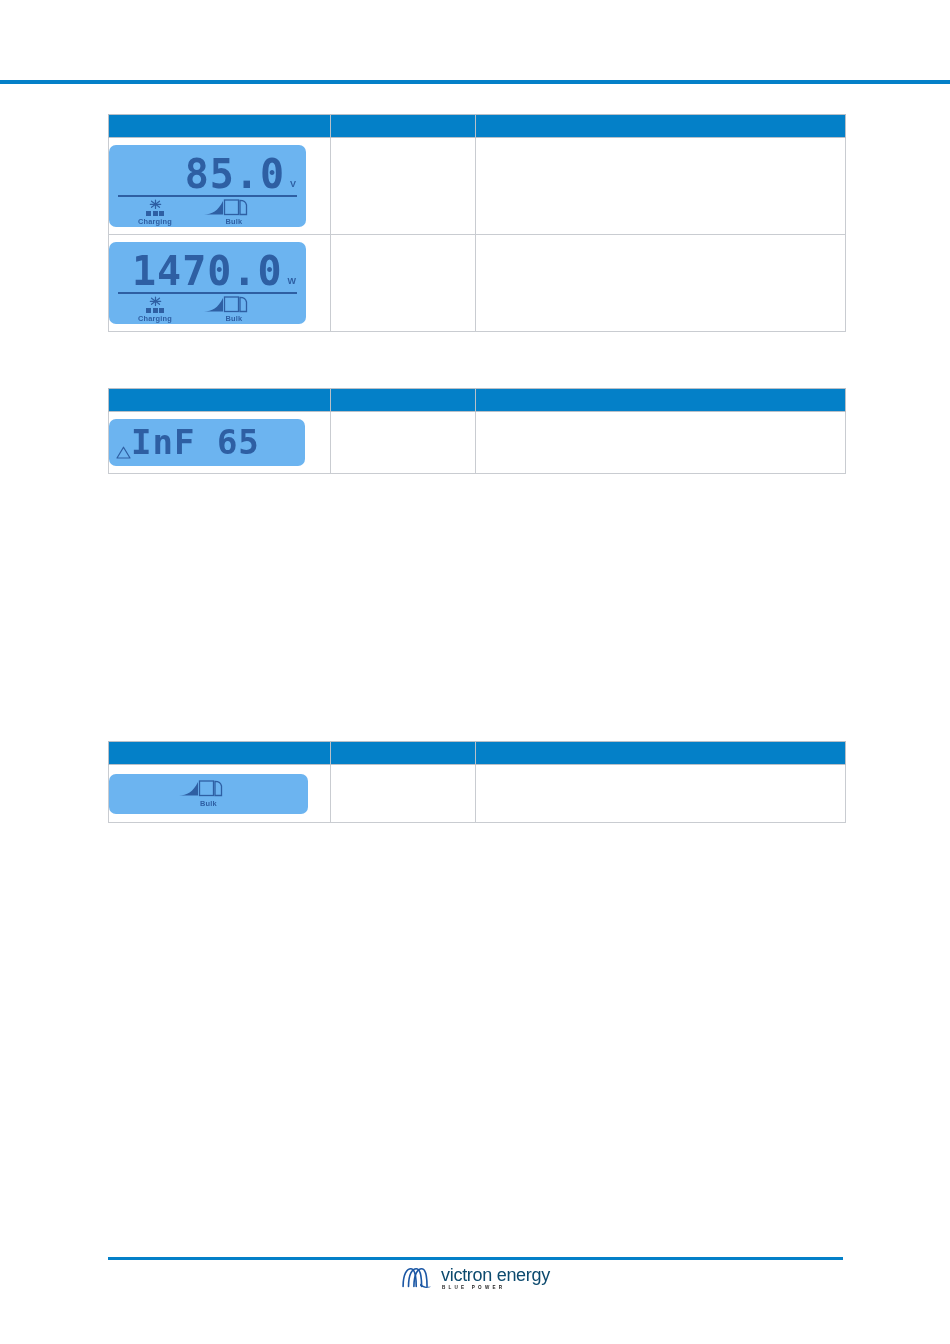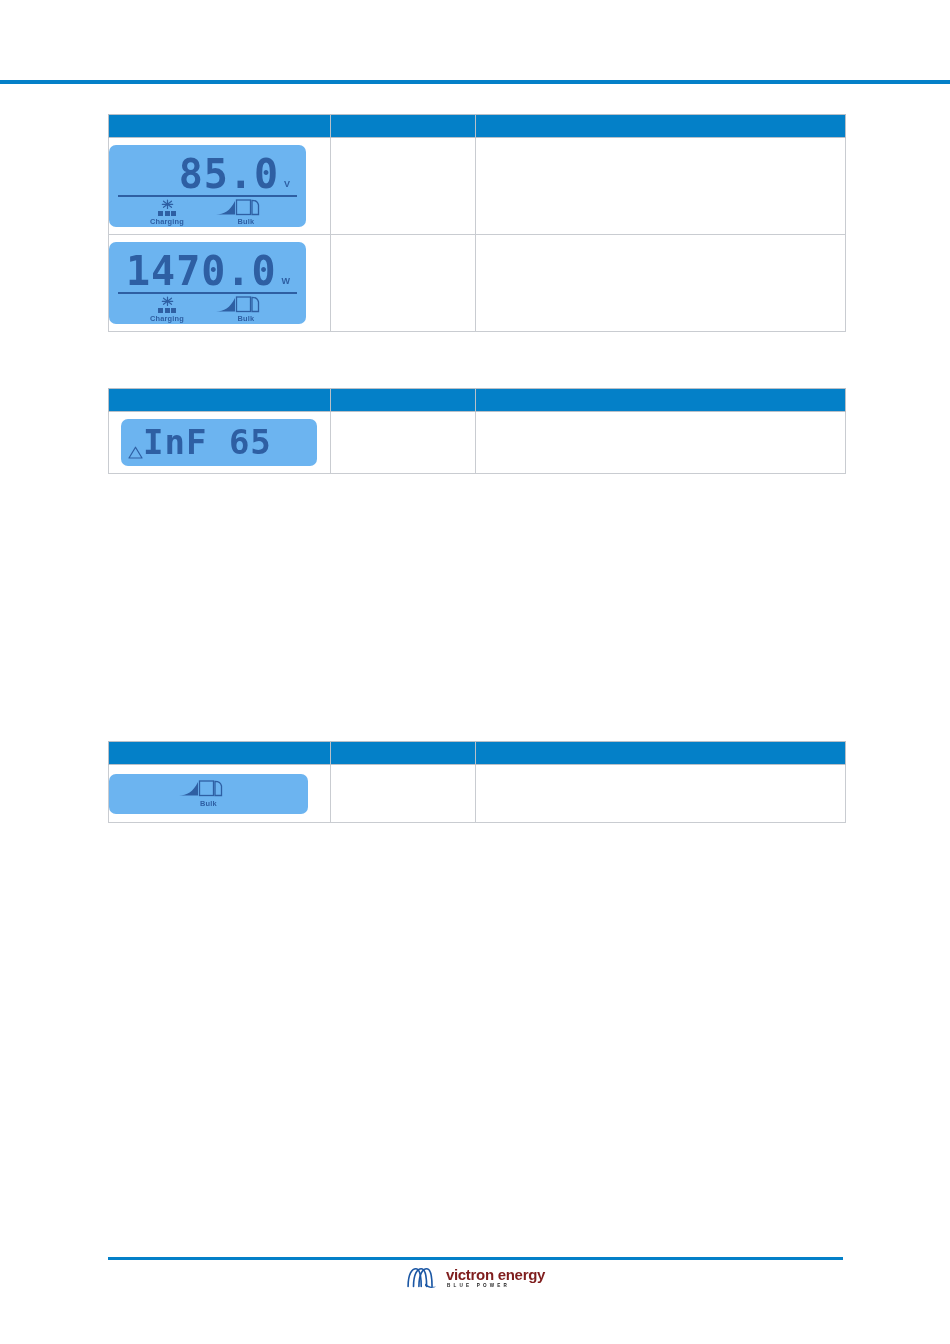--- a/index.html
+++ b/index.html
@@ -44,23 +44,23 @@
     justify-content: center;
     gap: 7px;
   }
   .logo-mark { width: 34px; height: 24px; display:block; }
   .logo-text-wrap {
     display: flex;
     flex-direction: column;
     line-height: 1;
   }
   .logo-name {
-    font-size: 15px;
-    font-weight: bold;
-    color: #7f1d1d;
+    font-size: 18px;
+    font-weight: normal;
+    color: #0c4a6e;
     letter-spacing: -0.3px;
   }
   .logo-tag {
     font-size: 4.6px;
     font-weight: bold;
     color: #1b1b1b;
     letter-spacing: 3.2px;
     margin-top: 2px;
     padding-left: 1px;
   }
@@ -99,21 +99,20 @@
     box-sizing: border-box;
   }
   .lcd-full {
     width: 197px;
     height: 82px;
     padding: 0;
   }
   .lcd-text {
     width: 196px;
     height: 47px;
-    margin-left: 12px;
   }
   .lcd-stage {
     width: 199px;
     height: 40px;
   }
 
   
   .seg {
     font-family: "DejaVu Sans Mono", monospace;
     color: #2E5FA3;
@@ -123,21 +122,21 @@
 
   
   .lcd-top {
     position: absolute;
     left: 0; top: 4px;
     width: 197px;
     height: 44px;
     display: flex;
     align-items: flex-end;
     justify-content: flex-end;
-    padding-right: 16px;
+    padding-right: 10px;
     box-sizing: border-box;
   }
   .big-num {
     font-size: 40px;
     line-height: 38px;
   }
   .unit {
     font-size: 9px;
     font-weight: bold;
     color: #2E5FA3;
@@ -148,21 +147,21 @@
   .lcd-divider {
     position: absolute;
     left: 9px;
     top: 50px;
     width: 179px;
     height: 1.6px;
     background: #2E5FA3;
   }
   .lcd-bottom {
     position: absolute;
-    left: 12px;
+    left: 0;
     top: 54px;
     width: 197px;
     height: 27px;
     display: flex;
     align-items: flex-start;
   }
   .charging-group {
     width: 92px;
     display: flex;
     flex-direction: column;

